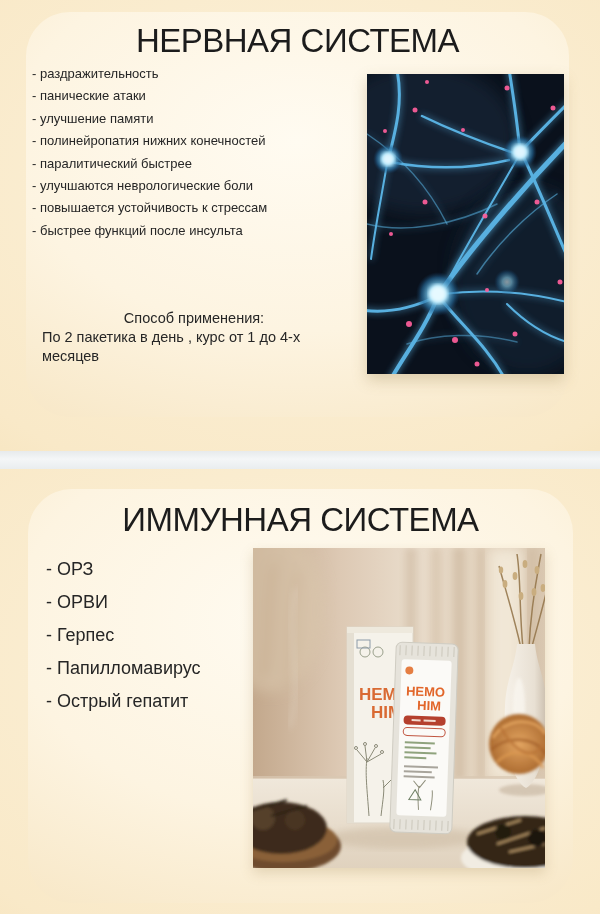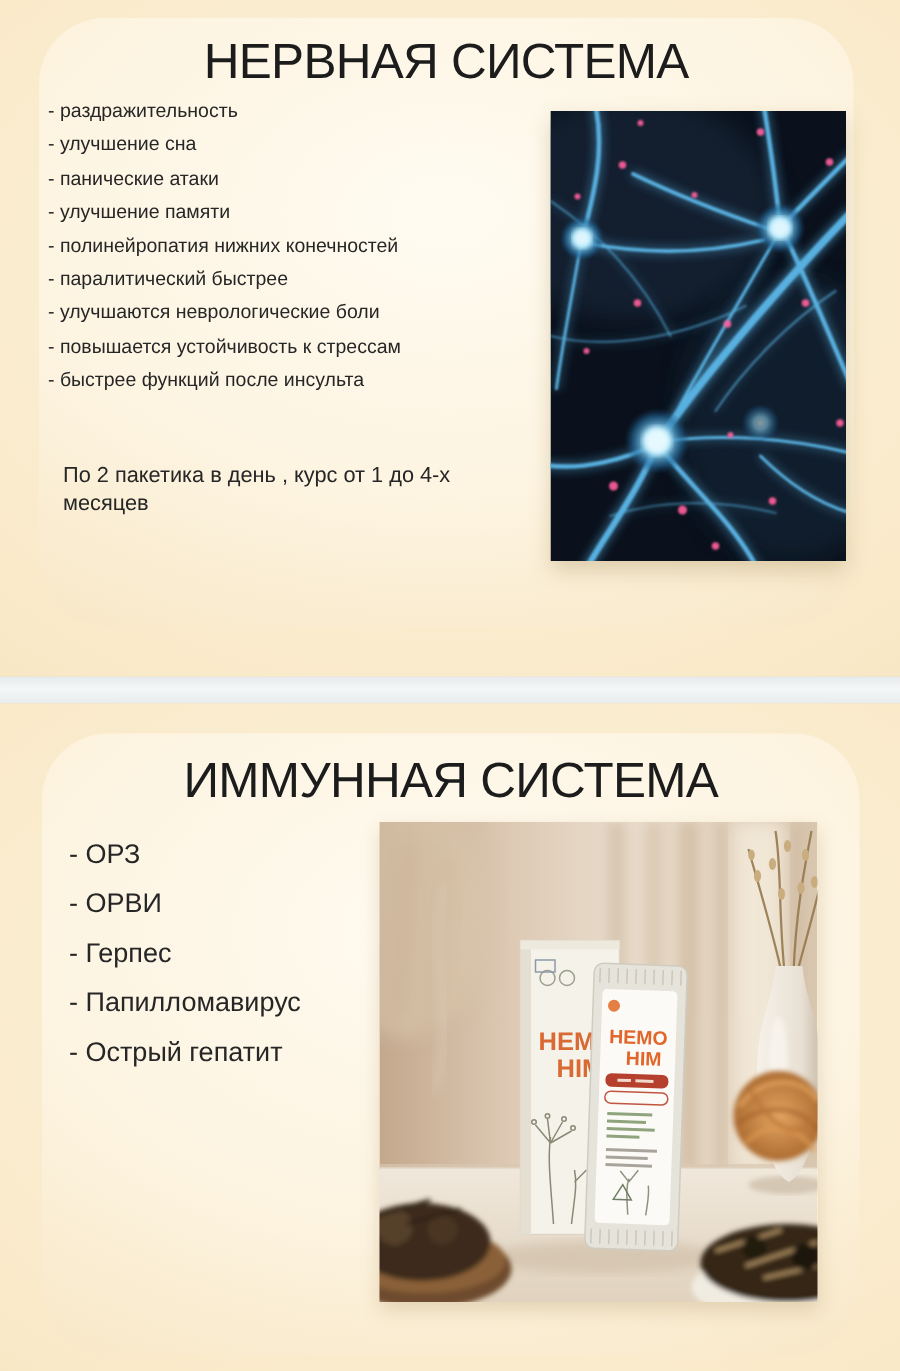--- a/index.html
+++ b/index.html
@@ -36,31 +36,31 @@
 <body>
 
 <div>
 
   <section class="slide slide-1">
     <div class="card card-1">
       <h1 class="slide-title title-1">НЕРВНАЯ СИСТЕМА</h1>
 
       <ul class="bullets bullets-1">
         <li>- раздражительность</li>
-        <li>- улучшение сна</li>
         <li>- панические атаки</li>
         <li>- улучшение памяти</li>
         <li>- полинейропатия нижних конечностей</li>
         <li>- паралитический быстрее</li>
         <li>- улучшаются неврологические боли</li>
         <li>- повышается устойчивость к стрессам</li>
         <li>- быстрее функций после инсульта</li>
       </ul>
 
       <div class="usage">
+        <div class="usage-heading">Способ применения:</div>
         <div class="usage-line">По 2 пакетика в день , курс от 1 до 4-х</div>
         <div class="usage-line">месяцев</div>
       </div>
 
       <div class="neuron-img">
         <svg width="197" height="300" viewBox="0 0 197 300">
           <defs>
             <radialGradient id="somaGrad">
               <stop offset="0%" stop-color="#eafaff"></stop>
               <stop offset="35%" stop-color="#8ed6f2"></stop>

